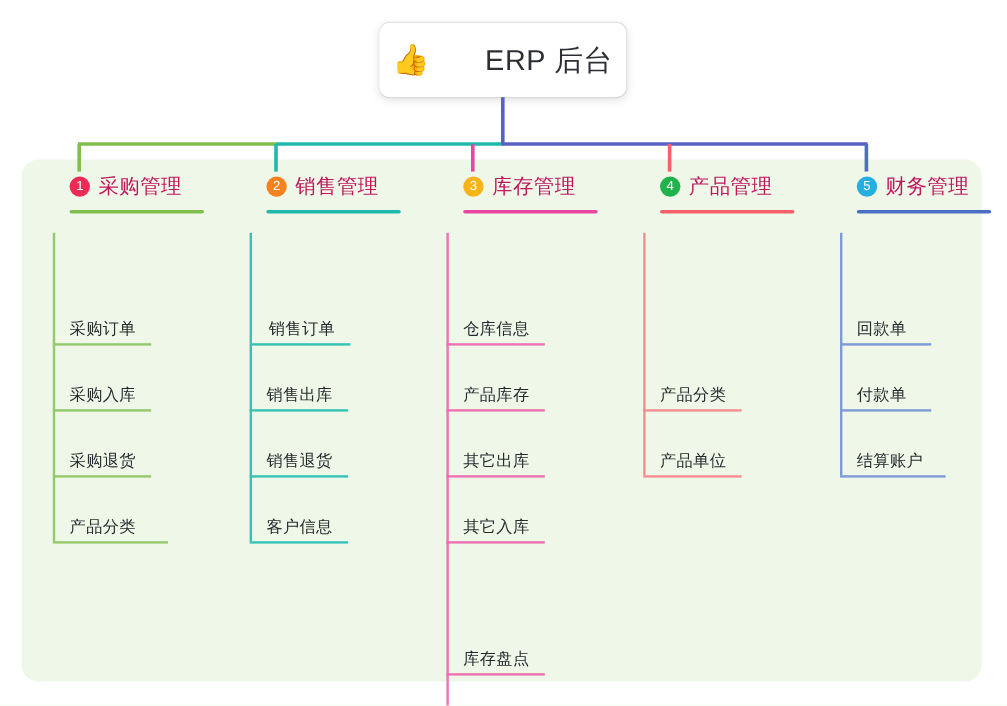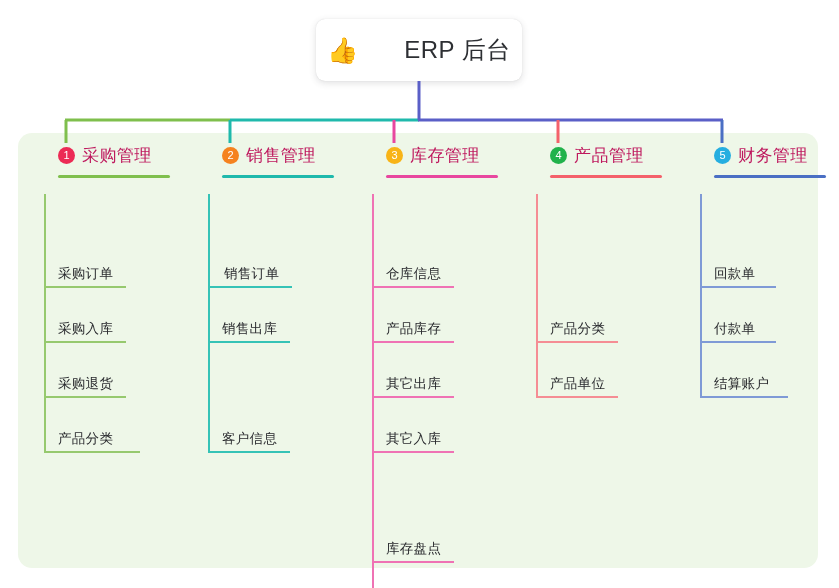--- a/index.html
+++ b/index.html
@@ -152,20 +152,24 @@
         <div class="items" style="height: 268px;">
           <div class="branch-spine" style="top: 0px; height: 257px; background: rgb(53, 195, 182);"></div>
           <div class="leaf" style="top: 48px; left: 2px; width: 150px; height: 46px; font-family: Liberation Serif, serif;">
             <span class="leaf-text">销售订单</span>
             <div class="leaf-rule" style="width: 82px; background: rgb(53, 195, 182);"></div>
           </div>
           <div class="leaf" style="top: 103px; left: 0px; width: 150px; height: 46px;">
             <span class="leaf-text">销售出库</span>
             <div class="leaf-rule" style="width: 82px; background: rgb(53, 195, 182);"></div>
           </div>
+          <div class="leaf" style="top: 158px; left: 0px; width: 150px; height: 46px;">
+            <span class="leaf-text">销售退货</span>
+            <div class="leaf-rule" style="width: 82px; background: rgb(53, 195, 182);"></div>
+          </div>
           <div class="leaf" style="top: 213px; left: 0px; width: 150px; height: 46px; align-items: flex-end;">
             <span class="leaf-text">客户信息</span>
             <div class="leaf-rule" style="width: 82px; background: rgb(53, 195, 182);"></div>
           </div>
         </div>
       </div>
       <div class="col" style="left: 364px; width: 150px;">
         <div class="col-head">
           <span class="badge" style="background: rgb(248, 180, 23);">3</span>
           <span class="col-title">库存管理</span>

